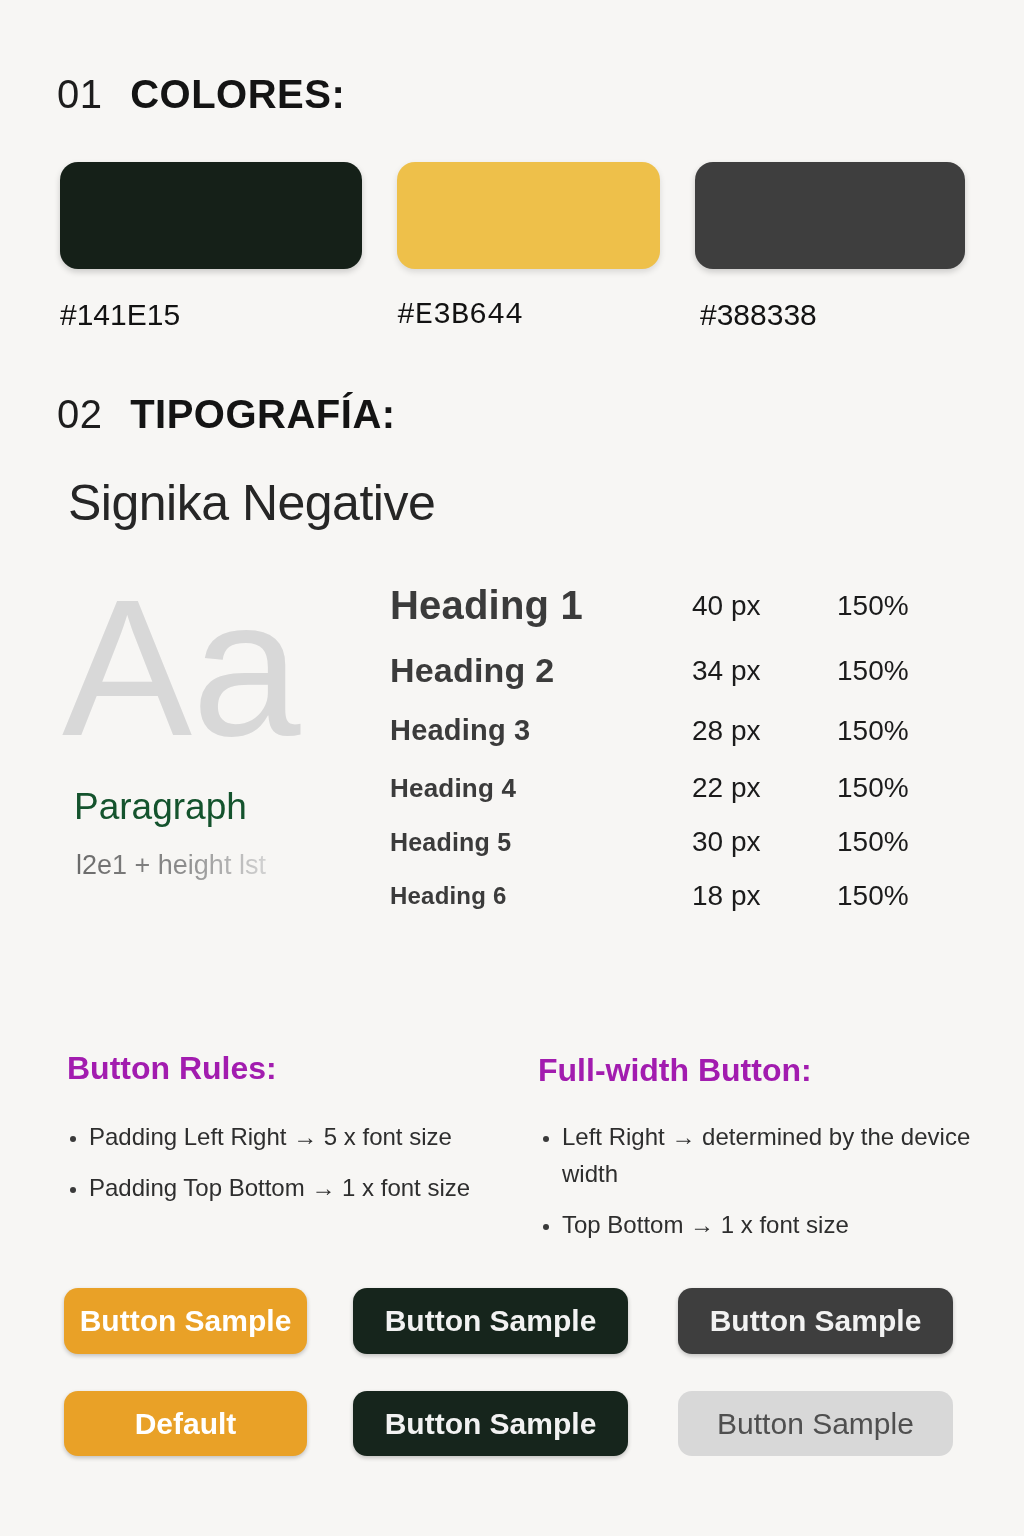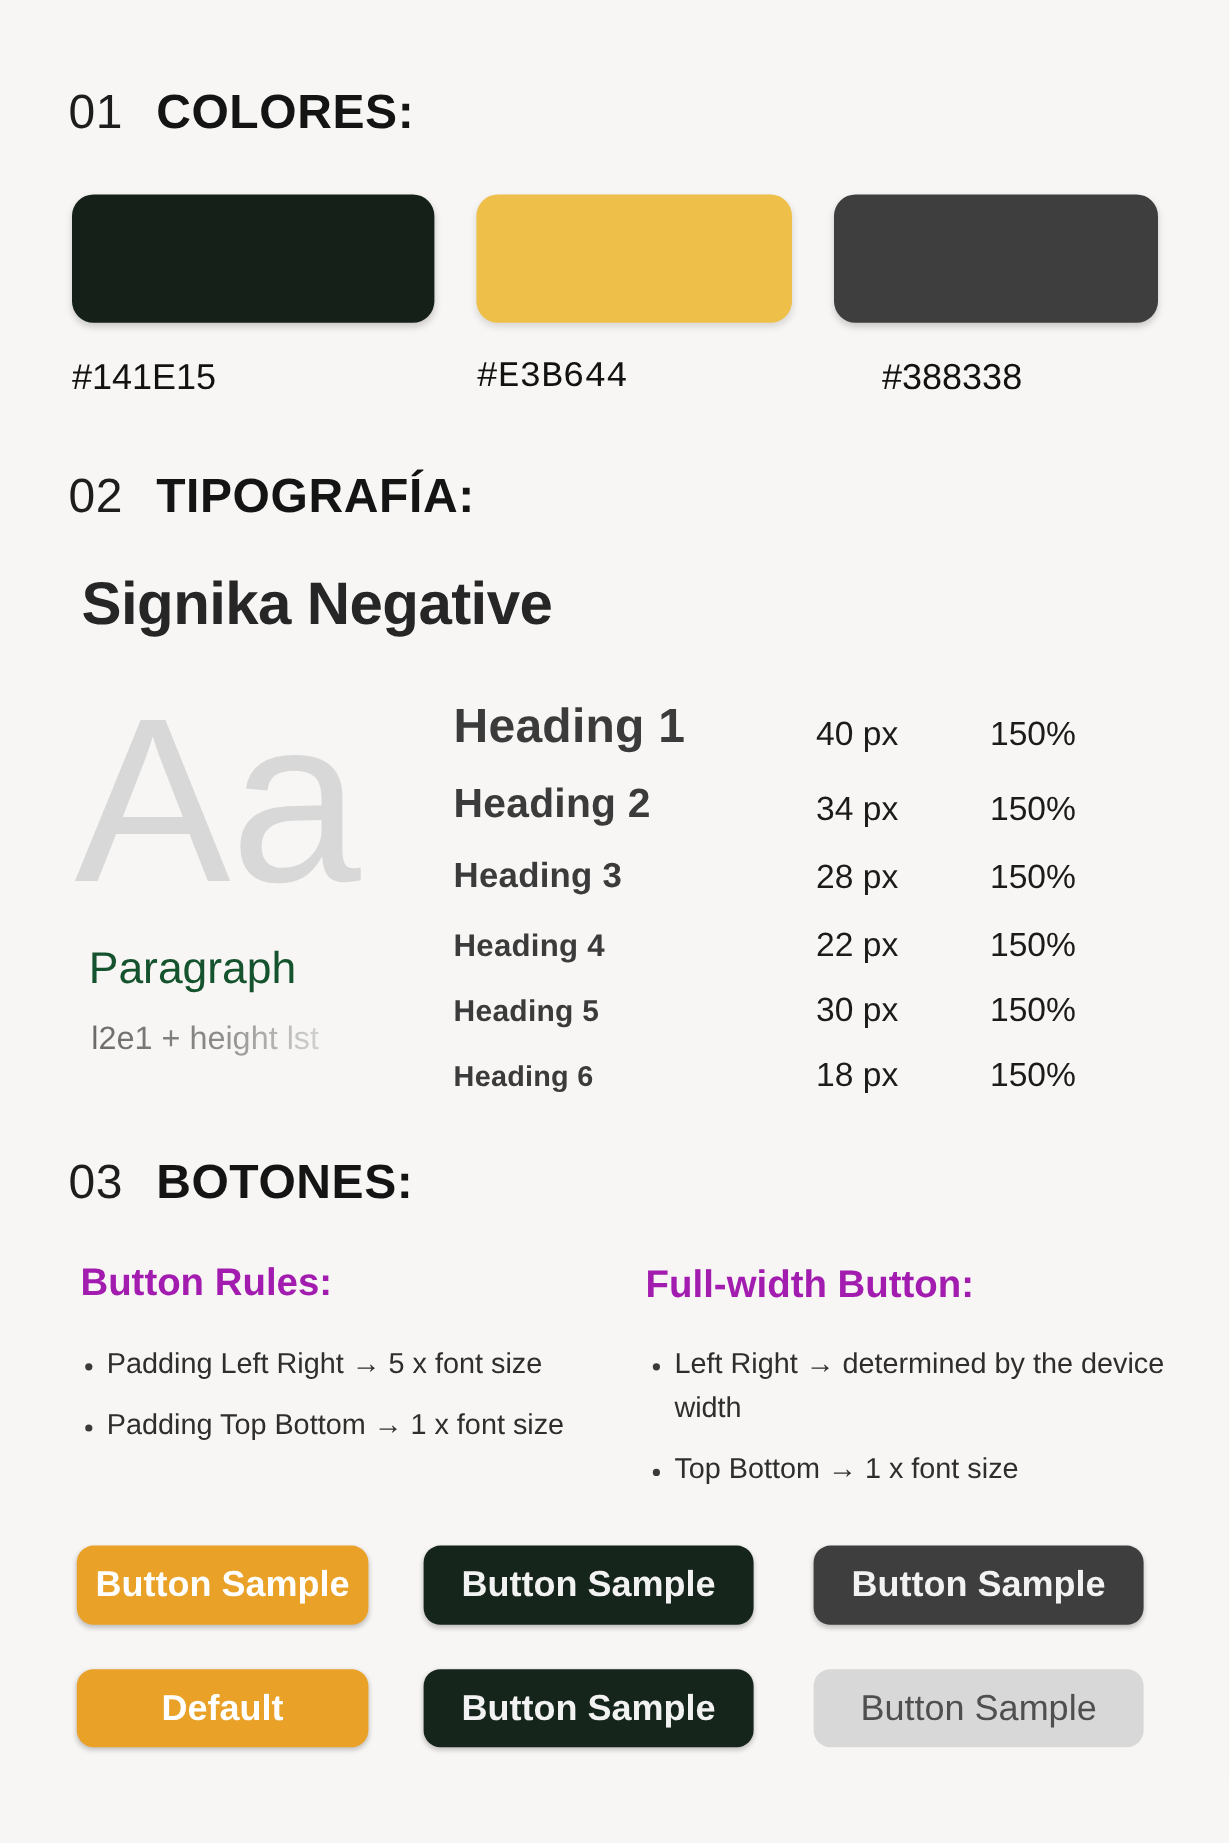--- a/index.html
+++ b/index.html
@@ -23,31 +23,31 @@
 
   
   .swatch{position:absolute;top:162px;height:107px;border-radius:18px;
           box-shadow:0 3px 6px rgba(0,0,0,.18);}
   #swatch-1{left:60px;width:302px;background:#152018;}
   #swatch-2{left:397px;width:263px;background:#EEC04A;box-shadow:0 3px 6px rgba(0,0,0,.12);}
   #swatch-3{left:695px;width:270px;background:#3E3E3E;}
   .swatch-label{position:absolute;top:298px;font-size:30px;font-weight:500;color:#121212;}
   #swlabel-1{left:60px;}
   #swlabel-2{left:397px;font-family:Liberation Mono, monospace;}
-  #swlabel-3{left:735px;text-align:center;}
+  #swlabel-3{left:700px;text-align:center;}
 
   
-  .font-name{position:absolute;left:68px;top:474px;font-size:50px;font-weight:700;color:#262626;letter-spacing:-.5px;}
+  .font-name{position:absolute;left:68px;top:474px;font-size:50px;font-weight:400;color:#262626;letter-spacing:-.5px;}
   .specimen-aa{position:absolute;left:62px;top:570px;font-size:195px;line-height:1;font-weight:400;color:#D8D8D8;}
   .specimen-paragraph{position:absolute;left:74px;top:786px;font-size:37px;font-weight:400;color:#14532d;}
   .specimen-note{position:absolute;left:76px;top:850px;font-size:27px;font-weight:400;
     background:linear-gradient(90deg,#6a6a6a 0%,#8a8a8a 55%,#d2d2d2 100%);
     -webkit-background-clip:text;background-clip:text;color:transparent;white-space:nowrap;}
 
-  .h-row{position:absolute;left:378px;width:560px;display:flex;align-items:flex-end;}
+  .h-row{position:absolute;left:390px;width:560px;display:flex;align-items:center;}
   .h-label{width:302px;font-weight:600;color:#3B3B3B;letter-spacing:.2px;}
   .h-size{width:145px;font-size:28px;font-weight:400;color:#1b1b1b;}
   .h-pct{font-size:28px;font-weight:400;color:#1b1b1b;}
   #hrow-1{top:583px;} #hrow-1 .h-label{font-size:40px;}
   #hrow-2{top:651px;} #hrow-2 .h-label{font-size:34px;}
   #hrow-3{top:714px;} #hrow-3 .h-label{font-size:29px;}
   #hrow-4{top:772px;} #hrow-4 .h-label{font-size:26px;}
   #hrow-5{top:826px;} #hrow-5 .h-label{font-size:25px;}
   #hrow-6{top:880px;} #hrow-6 .h-label{font-size:24px;}
 
@@ -127,24 +127,20 @@
     <span class="h-label">Heading 5</span>
     <span class="h-size">30 px</span>
     <span class="h-pct">150%</span>
   </div>
   <div class="h-row" id="hrow-6">
     <span class="h-label">Heading 6</span>
     <span class="h-size">18 px</span>
     <span class="h-pct">150%</span>
   </div>
 
-  <div class="sec-title" id="title-botones">
-    <span class="sec-num">03</span>
-    <span class="sec-name">BOTONES:</span>
-  </div>
 
   <div class="rules-title" id="rules-left-title">Button Rules:</div>
   <ul class="rules-list" id="rules-left-list">
     <li>Padding Left Right → 5 x font size</li>
     <li>Padding Top Bottom → 1 x font size</li>
   </ul>
 
   <div class="rules-title" id="rules-right-title">Full-width Button:</div>
   <ul class="rules-list" id="rules-right-list">
     <li>Left Right → determined by the device width</li>

